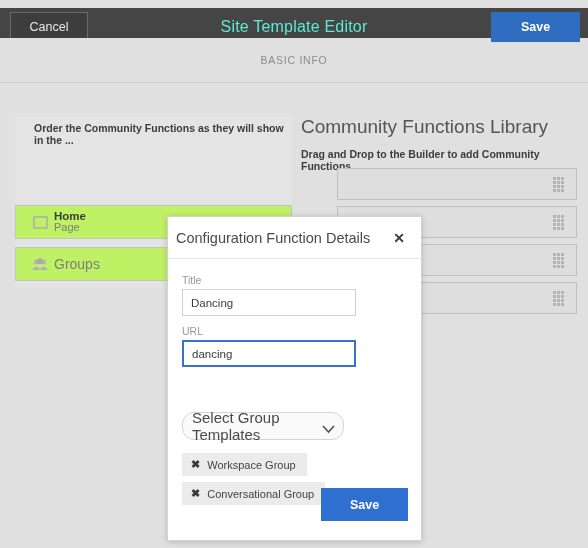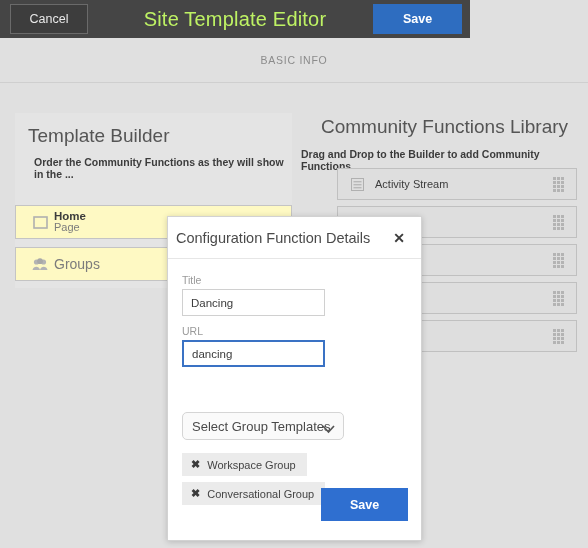--- a/index.html
+++ b/index.html
@@ -13,22 +13,22 @@
     background: #e0e0e0;
     font-family: "Liberation Sans", sans-serif;
     color: #3b3b3b;
     position: relative;
     -webkit-font-smoothing: antialiased;
   }
 
   
   .topbar {
     position: absolute;
-    left: 0; top: 0;
-    width: 470px; height: 38px;
+    left: 0; top: 8px;
+    width: 588px; height: 38px;
     background: #454545;
     display: flex;
     align-items: center;
     justify-content: space-between;
   }
   .topbar-btn-cancel {
     margin-left: 10px;
     width: 78px; height: 30px;
     background: #3d3d3d;
     border: 1px solid #6a6a6a;
@@ -37,22 +37,22 @@
     display: flex;
     align-items: center;
     justify-content: center;
     cursor: pointer;
     box-sizing: border-box;
   }
   .topbar-title {
     position: absolute;
     left: 0; right: 0;
     text-align: center;
-    color: #bef264;
-    font-size: 20px;
+    color: #5eead4;
+    font-size: 16px;
     letter-spacing: .2px;
     pointer-events: none;
   }
   .topbar-btn-save {
     margin-right: 8px;
     width: 89px; height: 30px;
     background: #2e6dc0;
     color: #ffffff;
     font-size: 12.5px;
     font-weight: bold;
@@ -101,40 +101,40 @@
   .panel-left  { left: 15px;  top: 113px; width: 277px; height: 175px; }
   .panel-right { left: 299px; top: 108px; width: 289px; height: 240px; background: transparent; }
 
   .panel-title {
     font-size: 19px;
     font-weight: normal;
     color: #555555;
     margin: 0;
     padding: 12px 0 0 13px;
   }
-  .panel-right .panel-title { padding-left: 2px; padding-top: 8px; text-align: center; }
+  .panel-right .panel-title { padding-left: 2px; padding-top: 8px; }
 
   .panel-sub {
     font-size: 10.5px;
     font-weight: bold;
     color: #3c3c3c;
     margin: 0;
     padding: 9px 0 0 19px;
   }
   .panel-right .panel-sub { padding-left: 2px; padding-top: 10px; }
 
   
   .builder-rows {
     position: absolute;
     left: 15px; top: 205px;
     width: 277px;
   }
   .builder-row {
     height: 34px;
-    background: #fef9c3;
+    background: #bef264;
     border: 1px solid #c4c4c4;
     margin-bottom: 8px;
     display: flex;
     align-items: center;
     box-sizing: border-box;
     cursor: pointer;
     position: relative;
   }
   .builder-icon {
     width: 28px;
@@ -250,21 +250,21 @@
   }
   .modal-body {
     padding: 15px 14px 0 14px;
   }
   .field-label {
     font-size: 10.5px;
     color: #9a9a9a;
     margin-bottom: 3px;
   }
   .field-input {
-    width: 143px;
+    width: 174px;
     height: 27px;
     border: 1px solid #d0d0d0;
     background: #ffffff;
     font-size: 11.5px;
     color: #3c3c3c;
     padding: 0 8px;
     box-sizing: border-box;
     font-family: "Liberation Sans", sans-serif;
     margin-bottom: 9px;
     outline: none;
@@ -277,24 +277,24 @@
     width: 162px;
     height: 28px;
     margin-top: 10px;
     margin-bottom: 13px;
   }
   .select-box {
     width: 162px;
     height: 28px;
     border: 1px solid #d5d5d5;
     background: #fafafa;
-    border-radius: 5px;
-    display: flex;
-    align-items: center;
-    font-size: 13px;
+    border-radius: 12px;
+    display: flex;
+    align-items: center;
+    font-size: 15px;
     color: #4a4a4a;
     padding: 0 9px;
     box-sizing: border-box;
     cursor: pointer;
     margin-top: 36px;
   }
   .select-caret {
     position: absolute;
     right: 9px; top: 8px;
     color: #555;
@@ -342,21 +342,20 @@
   <div class="topbar-btn-cancel">Cancel</div>
   <div class="topbar-title">Site Template Editor</div>
   <div class="topbar-btn-save">Save</div>
 </div>
 
 <div class="tabstrip">
   <div class="tab">BASIC INFO</div>
 </div>
 
 <div class="panel panel-left">
-  <h2 class="panel-title">Template Builder</h2>
   <p class="panel-sub">Order the Community Functions as they will show in the ...</p>
 </div>
 
 <div class="builder-rows">
   <div class="builder-row">
     <span class="builder-icon">
       <svg width="15" height="13" viewBox="0 0 15 13">
           <rect x="1" y="1" width="13" height="11" fill="none" stroke="#b0b0b0" stroke-width="1.6"></rect>
         </svg>
     </span>
@@ -392,45 +391,20 @@
   </div>
 </div>
 
 <div class="panel panel-right">
   <h2 class="panel-title">Community Functions Library</h2>
   <p class="panel-sub">Drag and Drop to the Builder to add Community Functions</p>
 </div>
 
 <div class="library-rows">
 
-  <div class="library-row">
-    <span class="library-icon">
-      <svg width="13" height="13" viewBox="0 0 13 13">
-        <rect x="0.5" y="0.5" width="12" height="12" fill="none" stroke="#b0b0b0"></rect>
-        <rect x="2.5" y="3" width="8" height="1.4" fill="#b8b8b8"></rect>
-        <rect x="2.5" y="6" width="8" height="1.4" fill="#b8b8b8"></rect>
-        <rect x="2.5" y="9" width="8" height="1.4" fill="#b8b8b8"></rect>
-      </svg>
-    </span>
-    <span class="library-label">Activity Stream</span>
-    <span class="drag-handle">
-      <i></i>
-        <i></i>
-        <i></i>
-        <i></i>
-        <i></i>
-        <i></i>
-        <i></i>
-        <i></i>
-        <i></i>
-        <i></i>
-        <i></i>
-        <i></i>
-    </span>
-  </div>
 
   <div class="library-row">
     <span class="library-label"></span>
     <span class="drag-handle">
       <i></i>
         <i></i>
         <i></i>
         <i></i>
         <i></i>
         <i></i>

